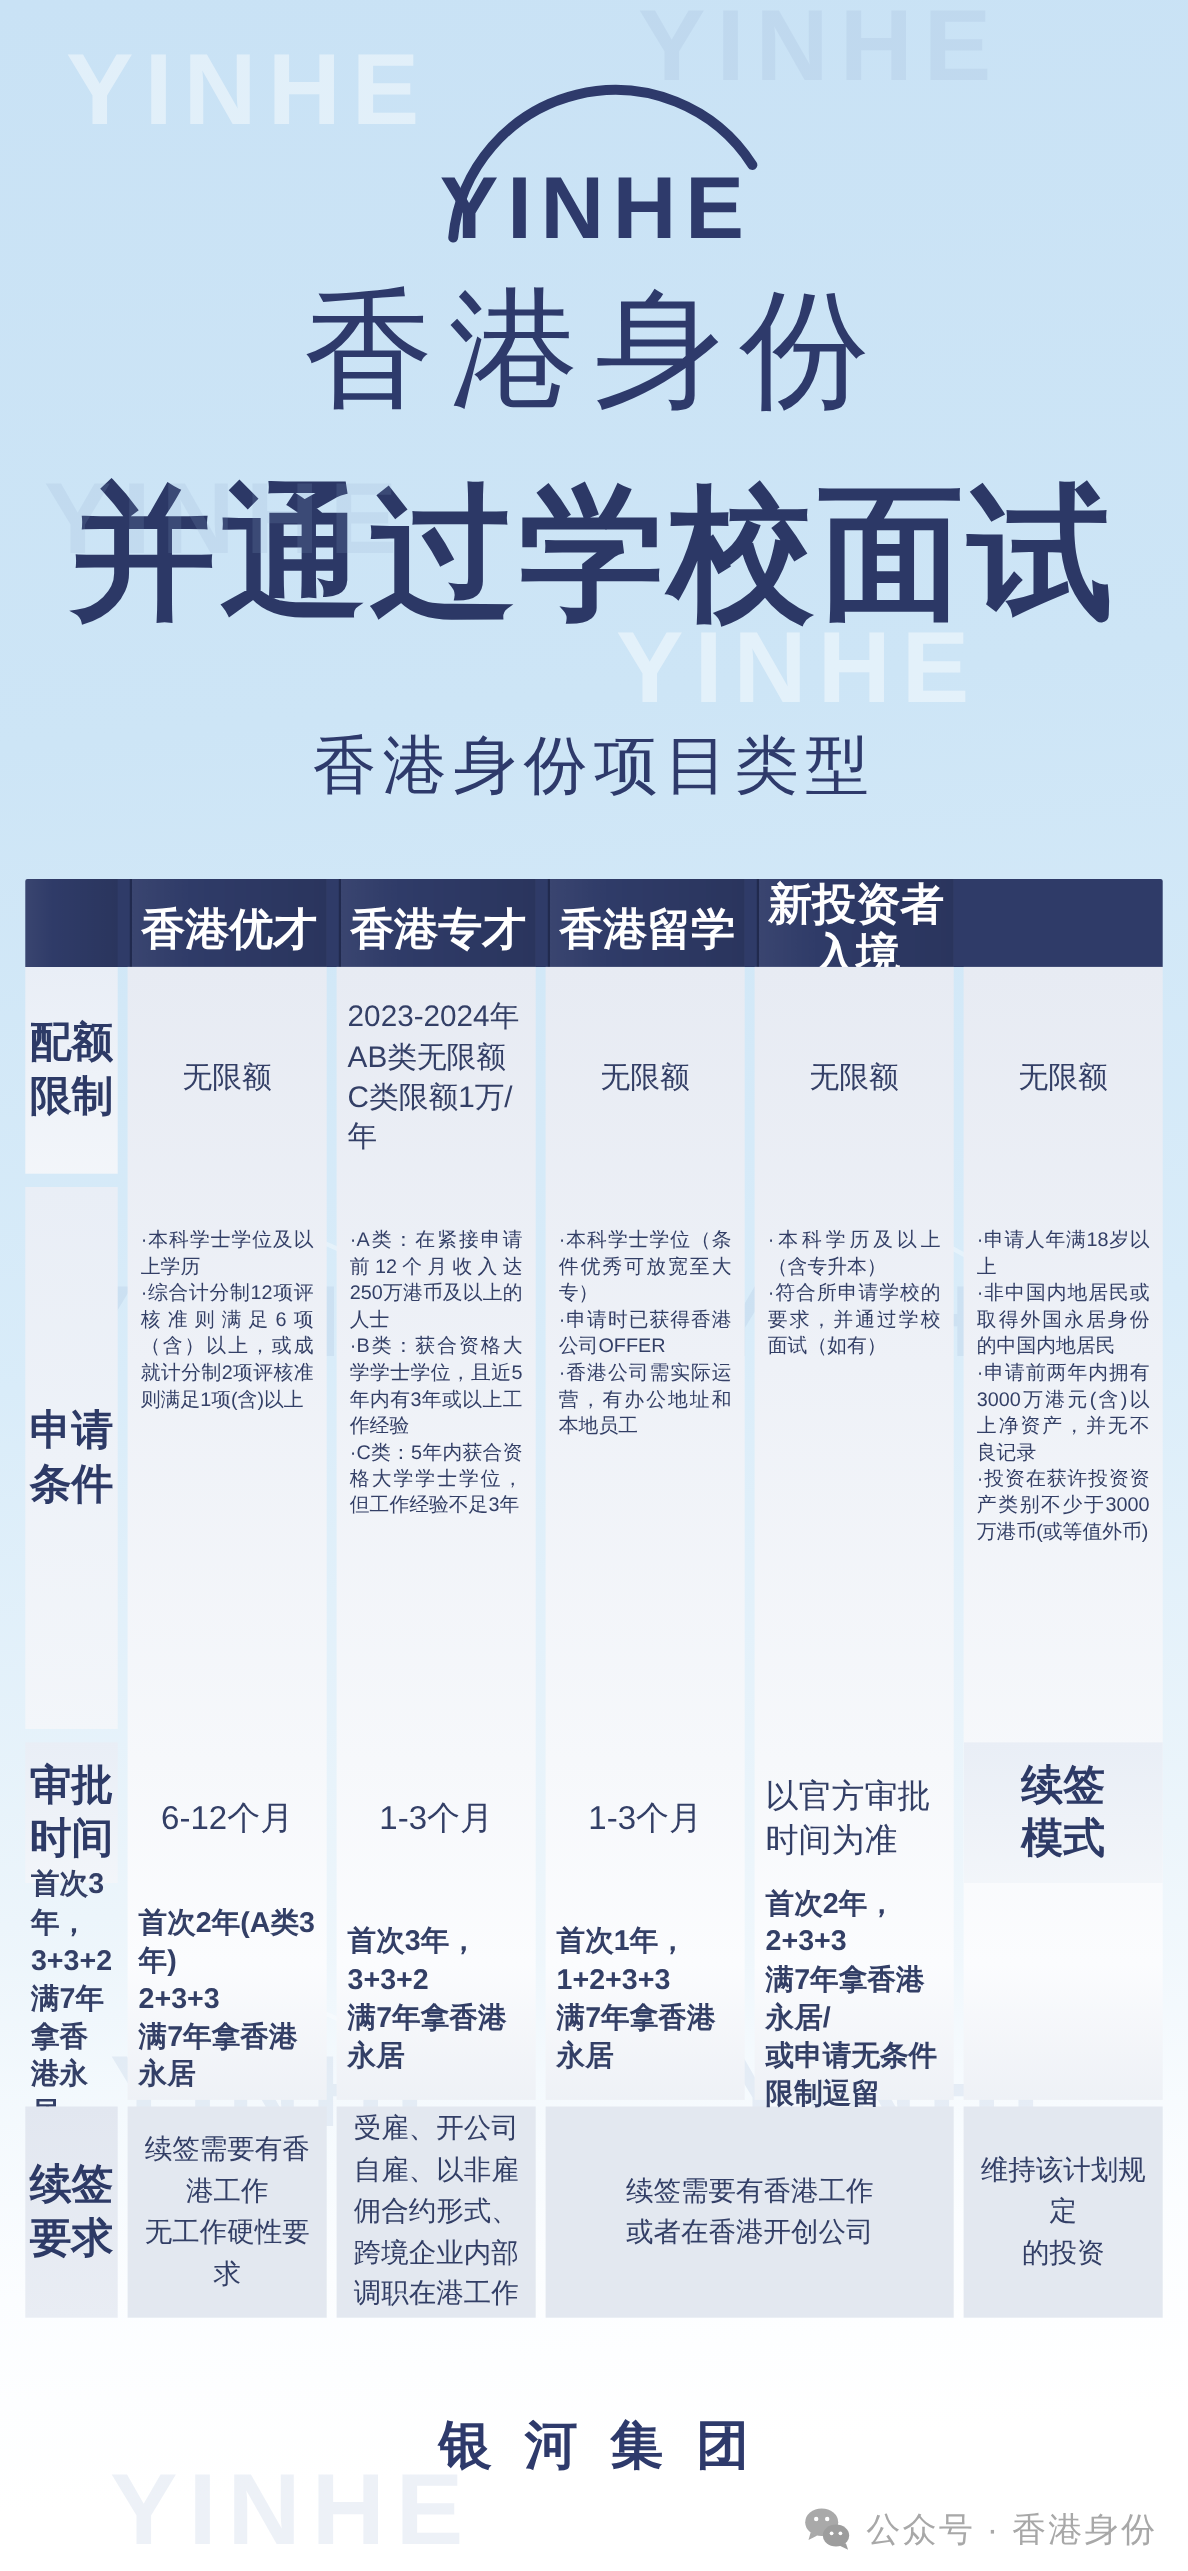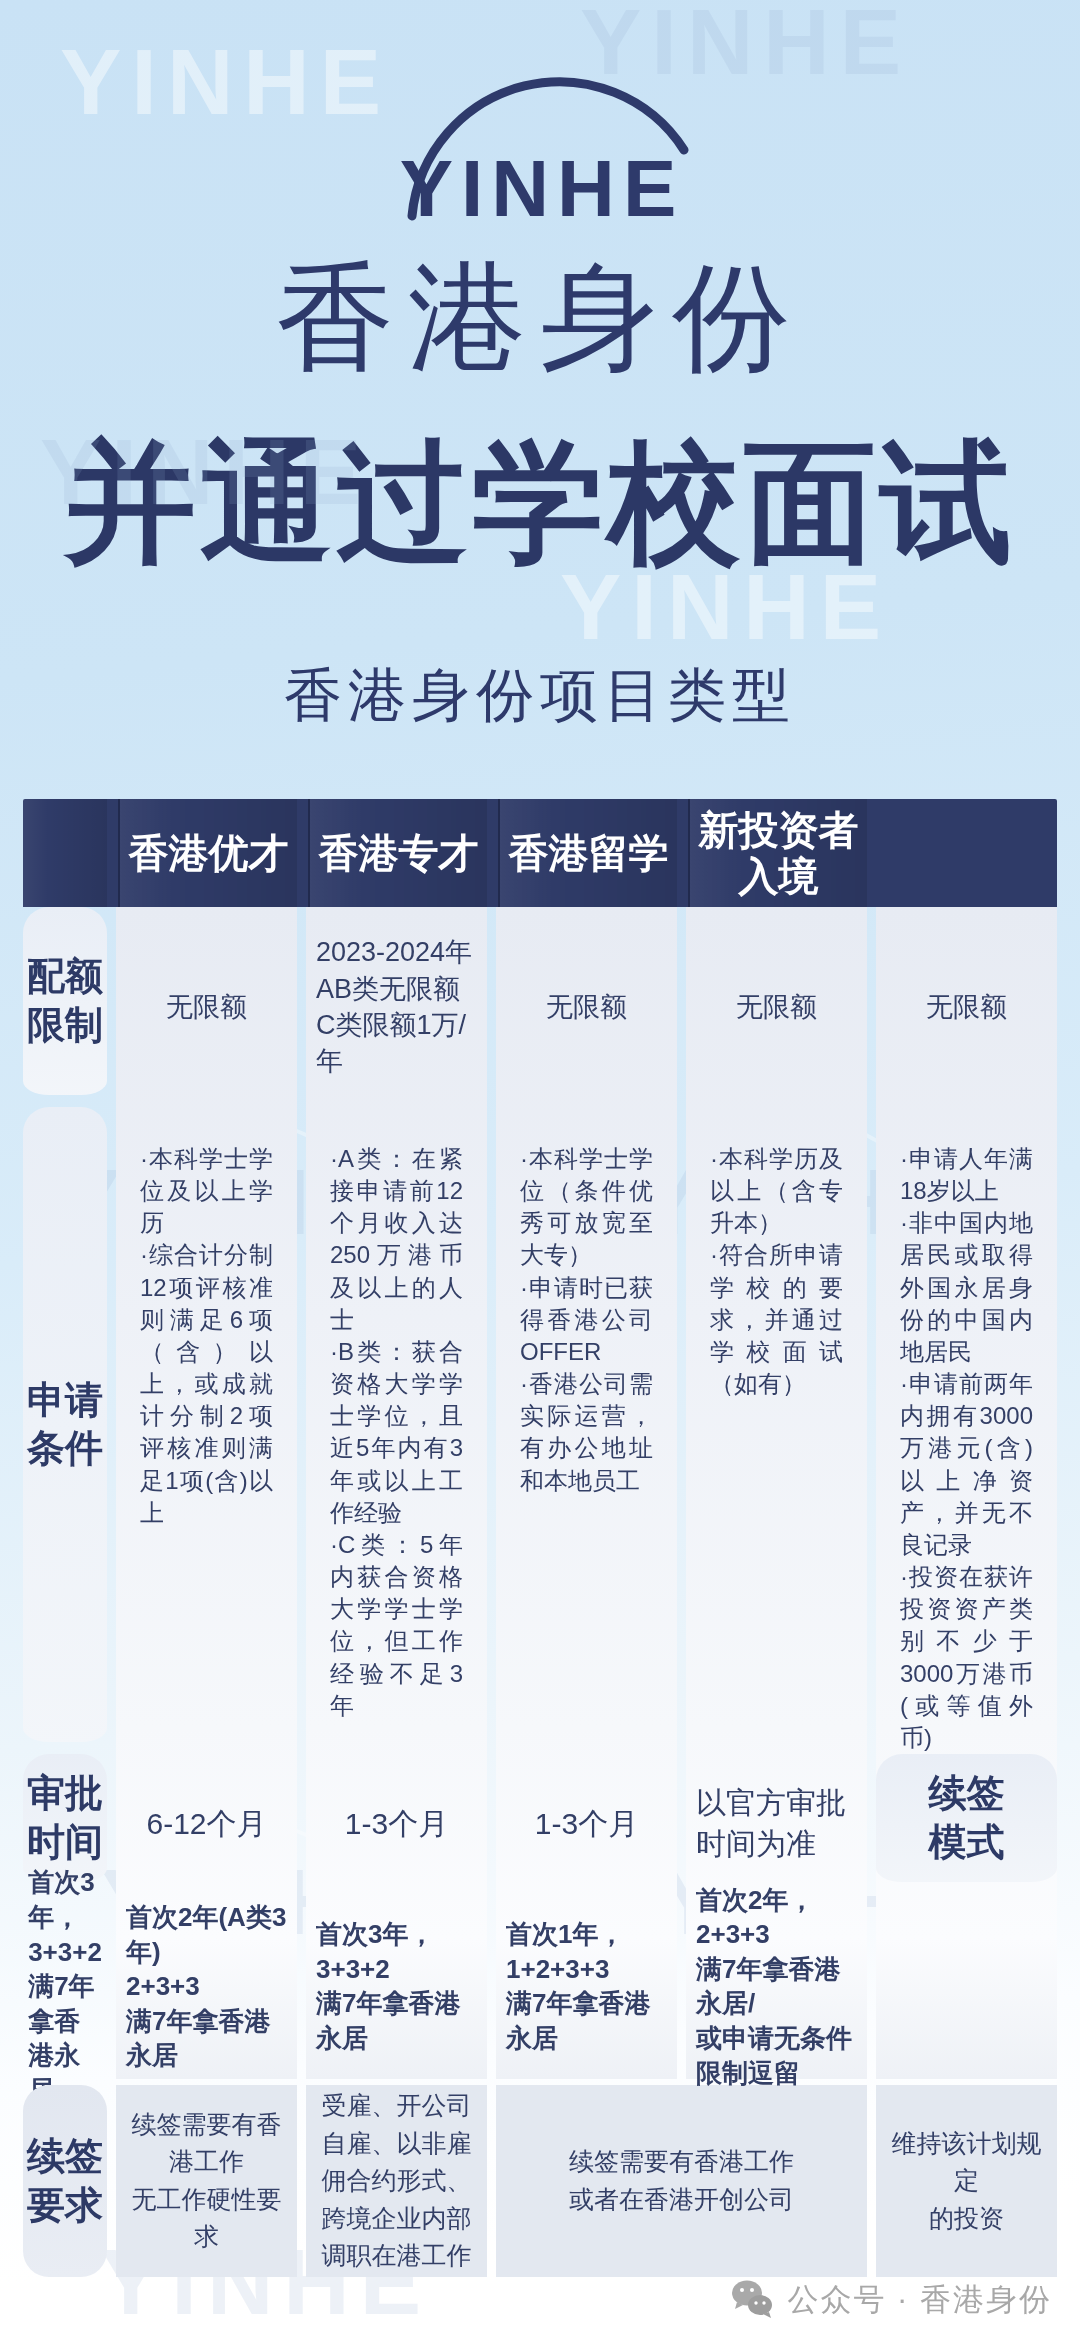--- a/index.html
+++ b/index.html
@@ -39,21 +39,21 @@
   .subtitle {
     margin-top:64px; text-align:center; font-size:58px; font-weight:400;
     color:#2e3a6b; letter-spacing:6px;
   }
 
   
   .tbl { position:relative; width:1034px; margin:64px auto 0; }
 
   .tbl-header {
     display:grid; grid-template-columns:84px repeat(5,1fr);
-    height:108px; background:#2f3b68; border-radius:2px 2px 0 0; overflow:hidden;gap:11px;
+    height:80px; background:#2f3b68; border-radius:2px 2px 0 0; overflow:hidden;gap:11px;
   }
   .th {
     display:flex; align-items:center; justify-content:center;
     color:#ffffff; font-size:40px; font-weight:700; text-align:center;
     line-height:1.15; border-left:2px solid rgba(12,18,44,0.30);
     background:linear-gradient(90deg, rgba(255,255,255,0.05) 0%, rgba(0,0,0,0.00) 30%, rgba(0,0,0,0.10) 100%);
   }
   .th:first-child { border-left:none; }
 
   .tbl-body {
@@ -65,28 +65,27 @@
     position:absolute; top:0; bottom:0; width:181px; z-index:0;
     background:linear-gradient(180deg,#e7ebf3 0%, #eef1f7 35%, #f6f8fb 70%, #fbfcfe 88%, #eef1f6 100%);
   }
   .cp1{left:93px;} .cp2{left:283px;} .cp3{left:473px;} .cp4{left:663px;} .cp5{left:853px;}
 
   .lbl {
     position:relative; z-index:1; display:flex; align-items:center; justify-content:center;
     font-size:38px; font-weight:800; color:#2d3a66; text-align:center; line-height:1.28;
     background:linear-gradient(180deg,#e9eef6,#f3f6fa); background-clip:content-box;
     padding-bottom:12px;
-    border-radius:26px;
   }
   .cell {
     position:relative; z-index:1; display:flex; align-items:center; justify-content:center;
     color:#333f66; font-size:27px; line-height:1.35; padding:16px 10px;
   }
   .cell.top {
-    display:block; text-align:justify; padding:36px 24px 0; font-size:24px; line-height:1.34;
+    display:block; text-align:justify; padding:36px 12px 0; font-size:18px; line-height:1.34;
   }
   .cell.time { font-size:30px; }
   .cell.renew { font-weight:600; font-size:26px; line-height:1.33; }
   .pre { white-space:pre-line; }
 
   .tbl-last {
     display:grid; grid-template-columns:84px repeat(5,181px); column-gap:9px;
     margin-top:6px; grid-auto-rows:192px;
   }
   .tbl-last .lbl { padding-bottom:0; background:linear-gradient(180deg,#e2e7f0,#e9edf4); background-clip:border-box; }

